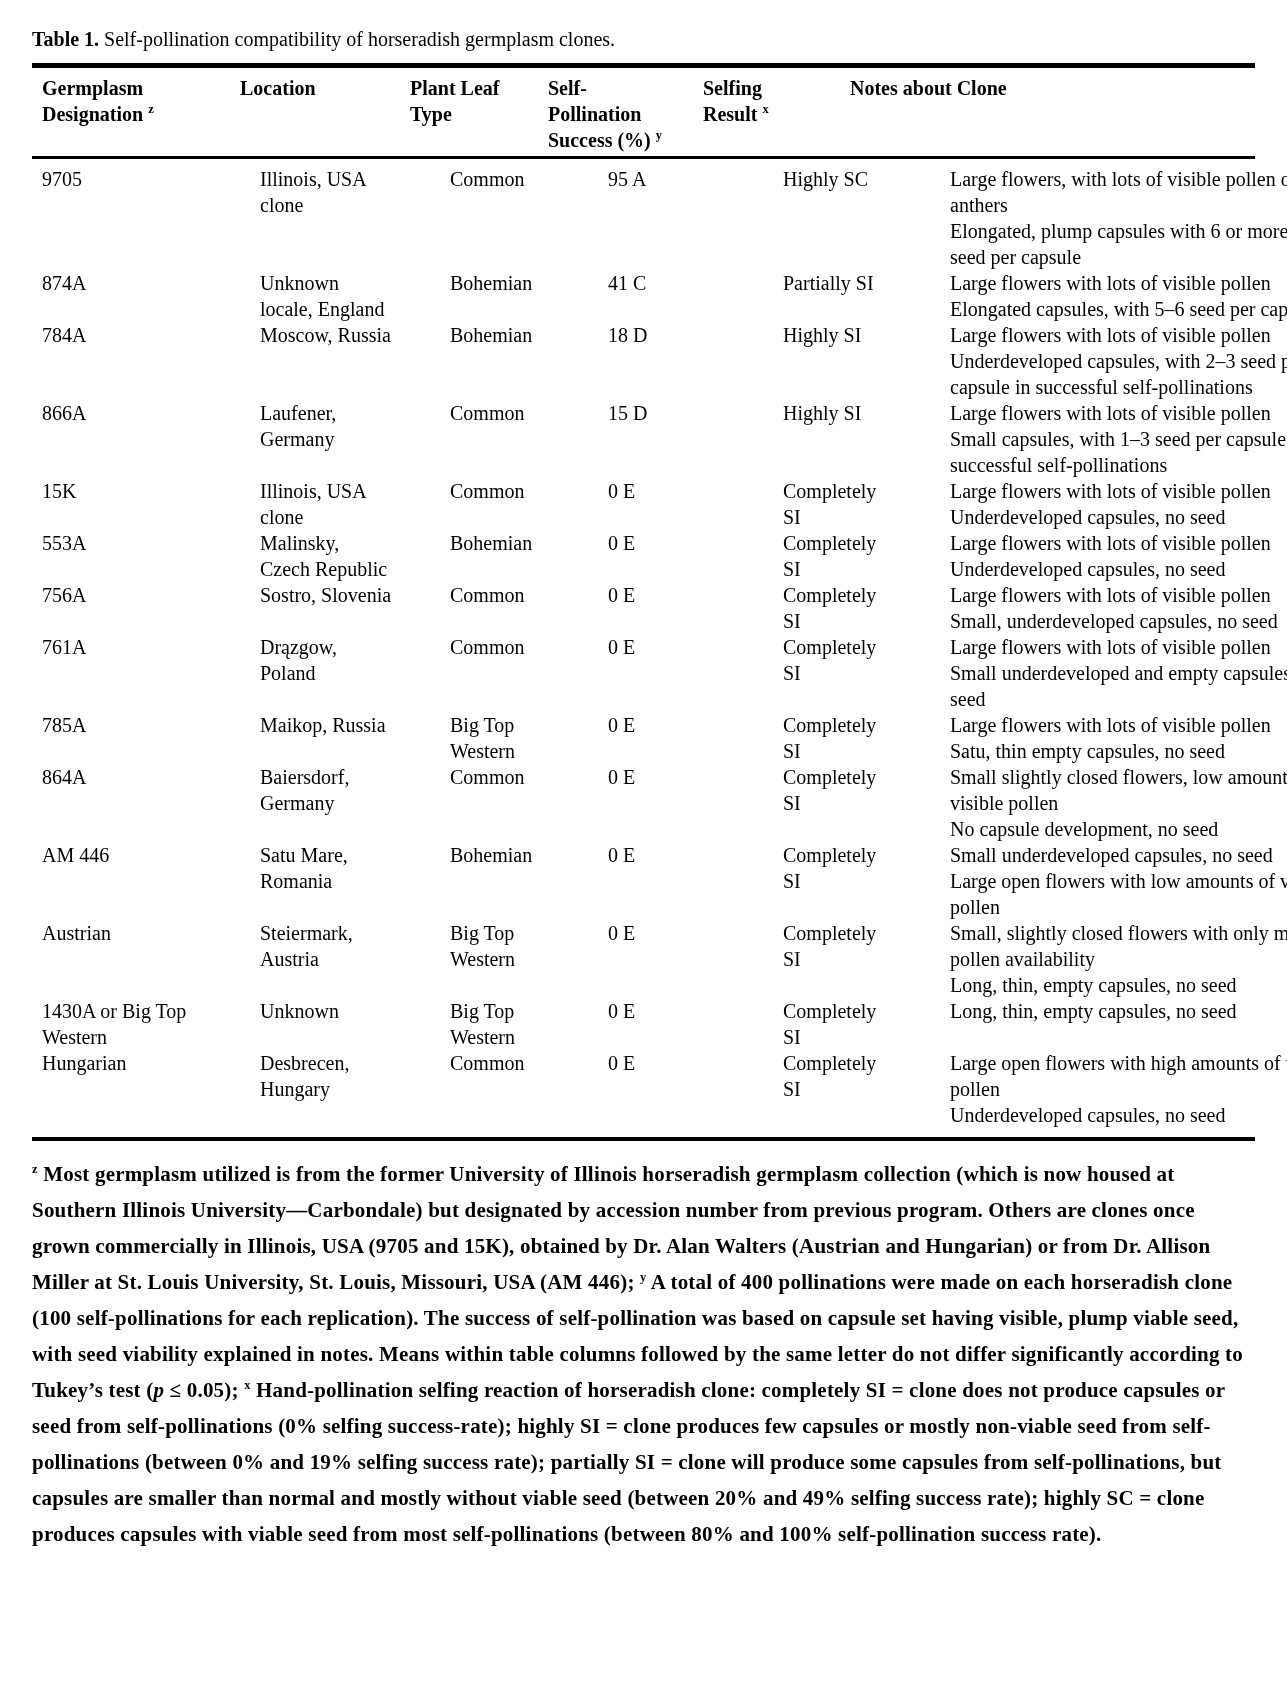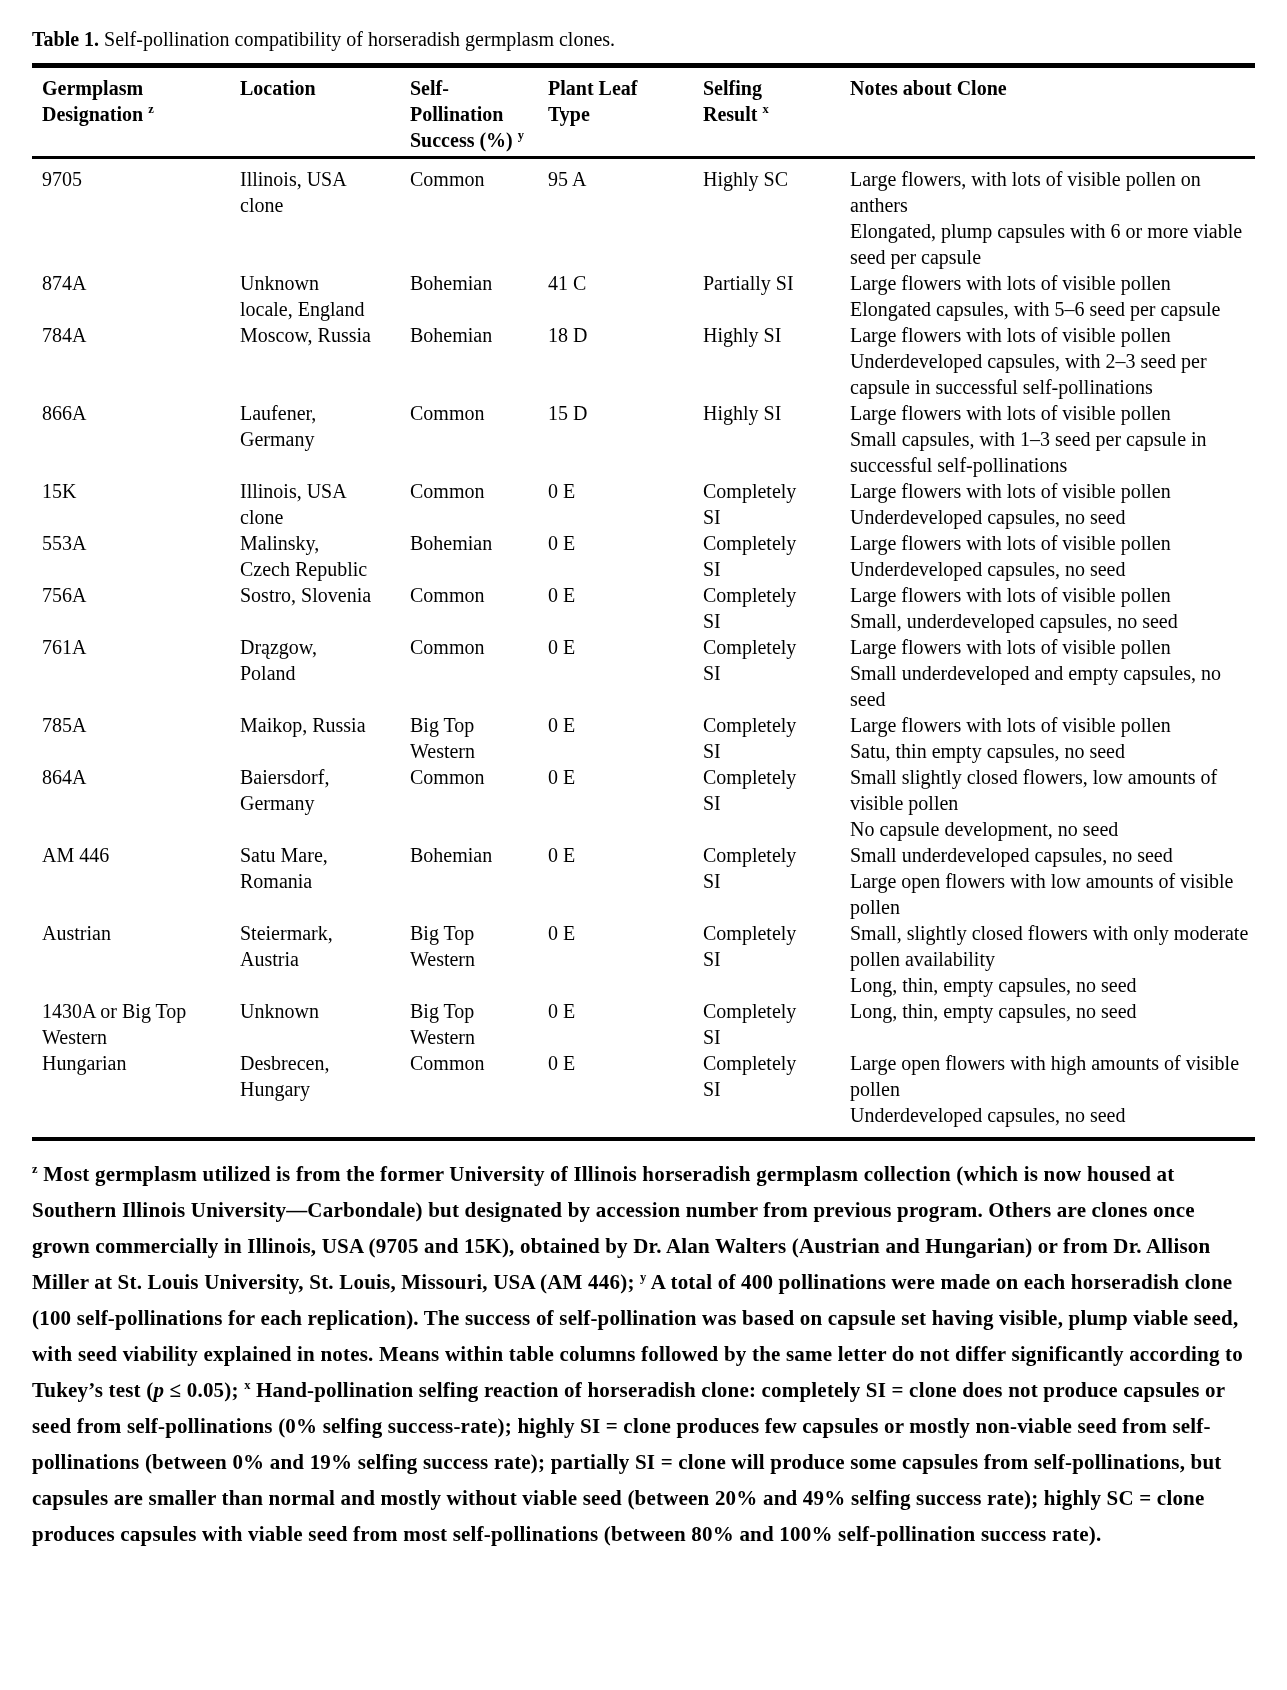--- a/index.html
+++ b/index.html
@@ -6,21 +6,21 @@
   body{width:1287px;height:1690px;overflow:hidden;color:#000;
        font-family:"Liberation Serif",serif;}
   .page{padding:24px 32px 0 32px;}
   .title{font-size:20px;line-height:30px;margin:0 0 9px 0;}
   .title .tlabel{font-weight:bold;}
   .dtable{width:1223px;border-top:5px solid #000;border-bottom:4px solid #000;}
   .thead{display:grid;grid-template-columns:198px 170px 138px 155px 147px 402px;
          padding:7px 0 3px 10px;border-bottom:3px solid #000;font-weight:bold;}
   .tbody{padding:7px 0 9px 0;}
   .trow{display:grid;grid-template-columns:198px 170px 138px 155px 147px 402px;
-        padding-left:10px;}
+        padding-left:10px;gap:20px;}
   .cell{font-size:20px;line-height:26px;padding-right:8px;}
   .cell.notes{padding-right:0;}
   sup{font-size:12.5px;line-height:0;vertical-align:super;}
   .footnote{margin-top:15px;width:1223px;font-size:21px;line-height:36px;
             letter-spacing:0.2px;font-weight:bold;}
   .footnote i{font-style:italic;}
 </style>
 </head>
 <body>
 
@@ -30,27 +30,27 @@
   <div class="dtable">
     <div class="thead" id="thead">
         <div class="cell">
           <div>Germplasm</div>
           <div>Designation <sup>z</sup></div>
         </div>
         <div class="cell">
           <div>Location</div>
         </div>
         <div class="cell">
+          <div>Plant Leaf</div>
+          <div>Type</div>
+        </div>
+        <div class="cell">
           <div>Self-</div>
           <div>Pollination</div>
           <div>Success (%) <sup>y</sup></div>
-        </div>
-        <div class="cell">
-          <div>Plant Leaf</div>
-          <div>Type</div>
         </div>
         <div class="cell">
           <div>Selfing</div>
           <div>Result <sup>x</sup></div>
         </div>
         <div class="cell">
           <div>Notes about Clone</div>
         </div>
       </div>
     <div class="tbody" id="tbody">

